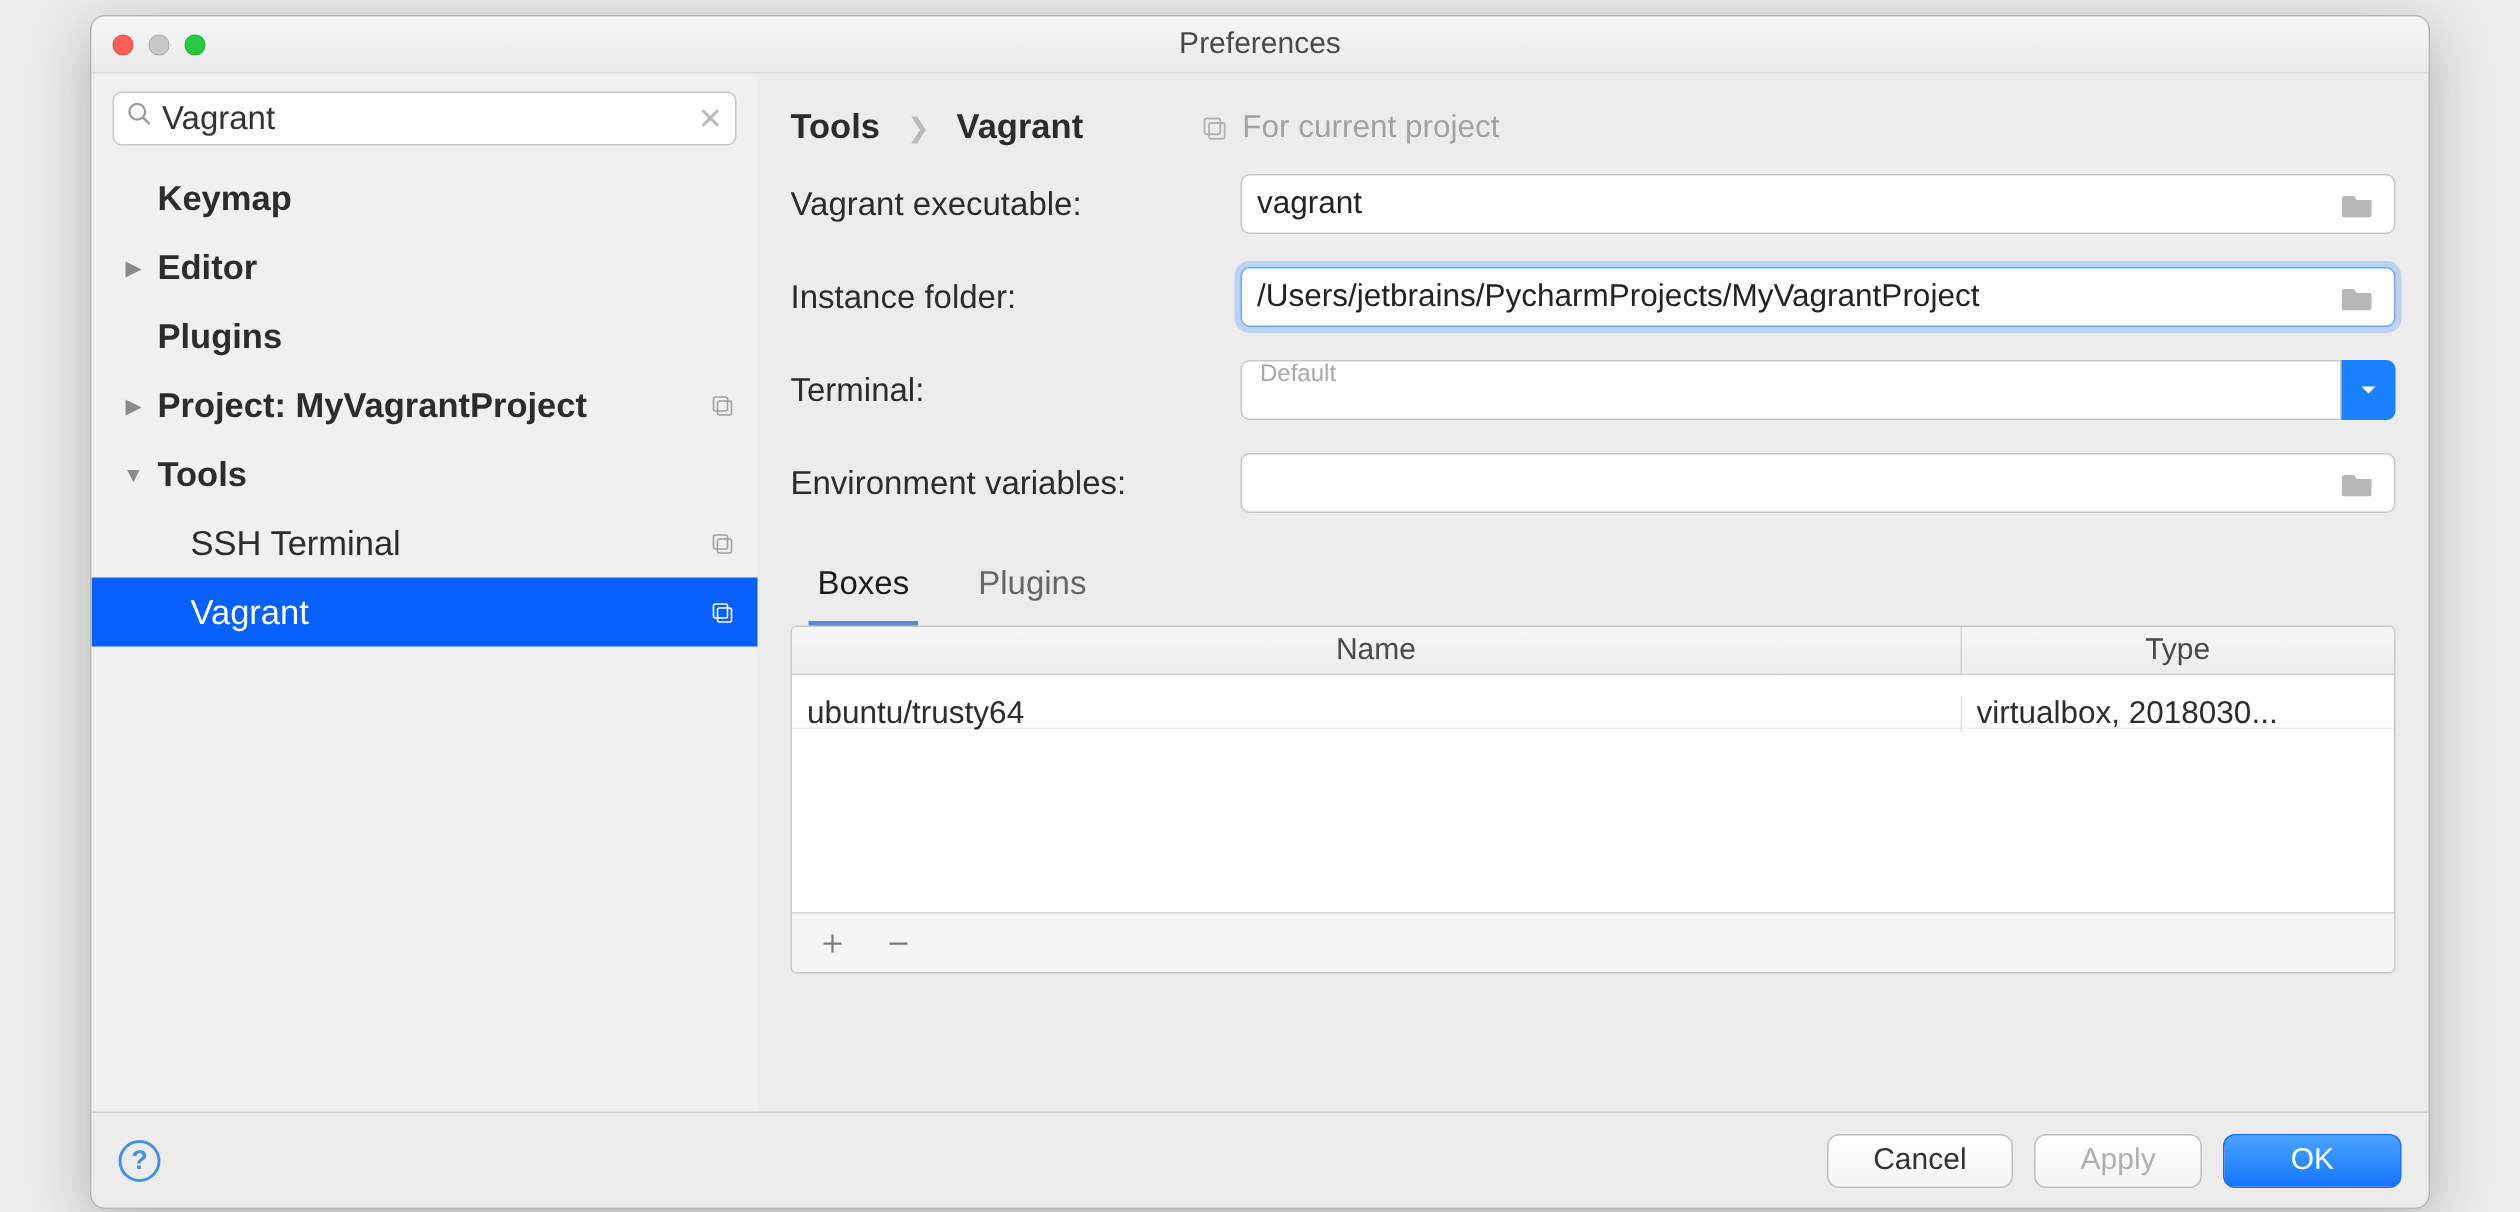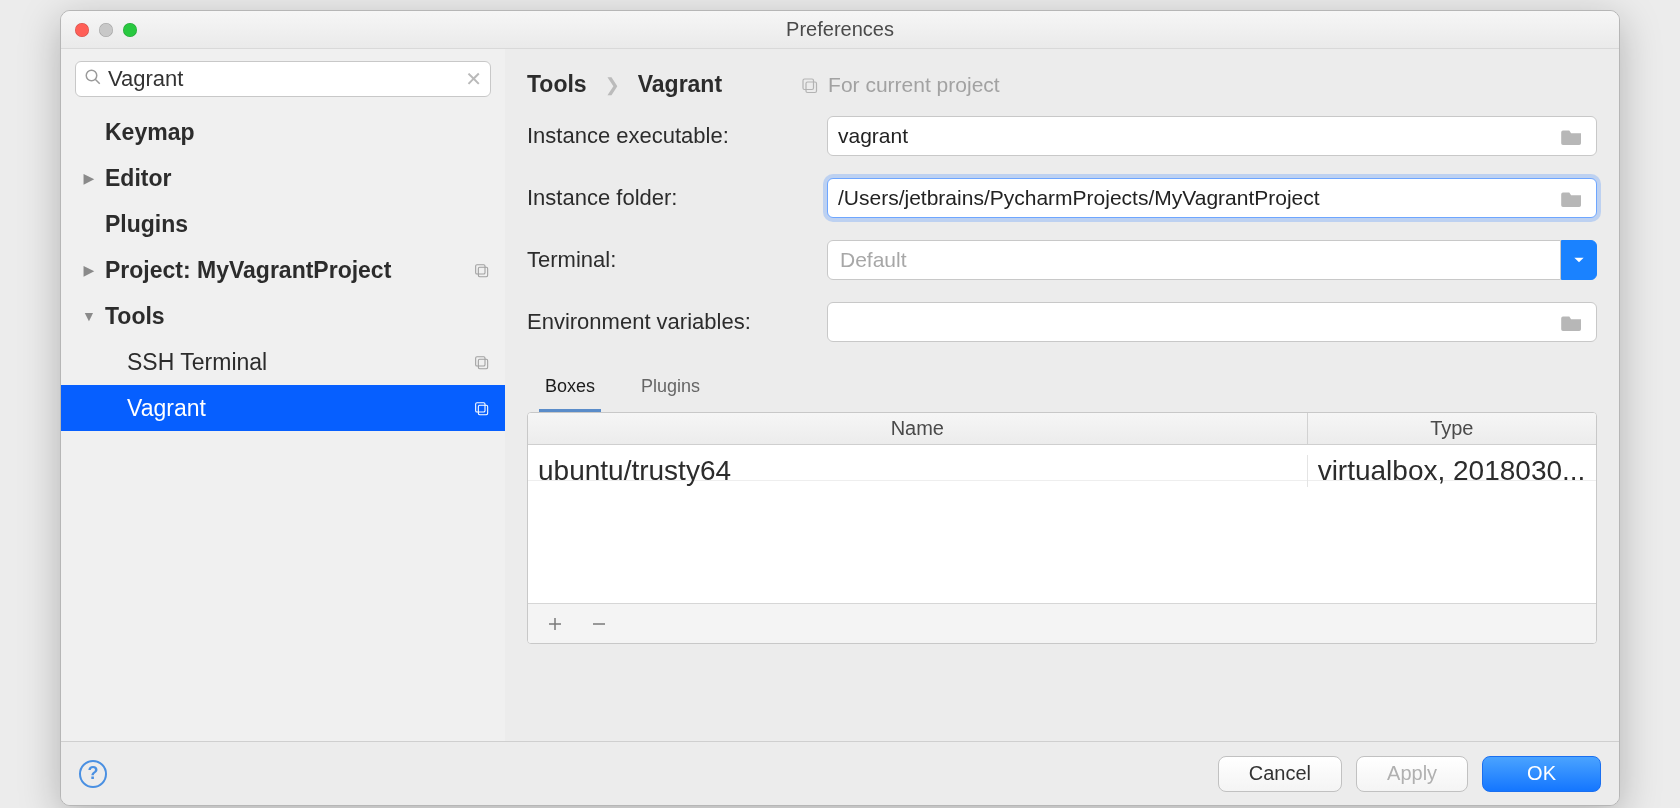--- a/index.html
+++ b/index.html
@@ -109,46 +109,46 @@
     flex:1; border:none; outline:none; font-size:21px; background:transparent; color:#222;
   }
   .text-input.focused {
     border:1px solid #6ea6ff;
     box-shadow: 0 0 0 4px rgba(70,140,255,0.28);
   }
   .text-input .tail-icn { width:28px; display:flex; justify-content:center; }
   .folder-icn svg { width:22px; height:18px; fill:#b7b7b7; }
   .select {
     flex:1; height:40px; background:#fff; border:1px solid #c8c8c8; border-top-left-radius:6px; border-bottom-left-radius:6px;
-    display:flex; align-items:center; padding:0 12px; font-size:21px; color:#a7a7a7;
+    display:flex; padding:0 12px; font-size:16px; color:#a7a7a7;
   }
   .select-btn {
     width:36px; height:40px; background:#1a82ff; border:1px solid #1a82ff;
     border-top-right-radius:6px; border-bottom-right-radius:6px;
     display:flex; align-items:center; justify-content:center;
   }
   .select-btn svg { width:14px; height:14px; fill:#fff; }
   
   .tabs-area { margin-top:28px; display:flex; flex-direction:column; flex:1; min-height:0;}
   .tabs { display:flex; gap:34px; padding-left:12px; }
-  .tab { font-size:18px; color:#666; padding:6px 6px 12px 6px; cursor:pointer; }
+  .tab { font-size:22px; color:#666; padding:6px 6px 12px 6px; cursor:pointer; }
   .tab.active { color:#1b1b1b; border-bottom:4px solid #5a8cc9; margin-bottom:-1px;}
   .table-wrap {
     border:1px solid #c8c8c8; border-radius:4px; background:#fff;
     display:flex; flex-direction:column; overflow:hidden;
     height:232px;
   }
   .thead { display:flex; background:linear-gradient(#f6f6f6,#ececec); border-bottom:1px solid #cfcfcf; height:32px;}
   .th { display:flex; align-items:center; justify-content:center; font-size:20px; color:#4a4a4a; border-right:1px solid #d2d2d2;}
   .th:last-child { border-right:none; }
   .th.name { flex:0 0 73%;text-align:right; }
   .th.type { flex:1; }
   .tbody { flex:1; overflow:auto; }
   .trow { display:flex; height:36px; align-items:center; border-bottom:1px solid #eee;}
-  .td { font-size:28px; padding:0 10px; white-space:nowrap; overflow:hidden; text-overflow:ellipsis;margin-top:16px;}
+  .td { font-size:21px; padding:0 10px; white-space:nowrap; overflow:hidden; text-overflow:ellipsis;margin-top:16px;}
   .td.name { flex:0 0 73%; border-right:1px solid #e4e4e4;}
   .td.type { flex:1; }
   .tfoot {
     height:40px; background:#f4f4f4; border-top:1px solid #d6d6d6;
     display:flex; align-items:center; gap:22px; padding:0 16px;
   }
   .tfoot .btn-ic { width:22px; height:22px; display:flex; align-items:center; justify-content:center; cursor:pointer;}
   .tfoot .btn-ic svg { stroke:#7a7a7a; stroke-width:2; }
   
   .footer {
@@ -261,21 +261,21 @@
           <svg viewBox="0 0 24 24">
               <rect x="4" y="4" width="14" height="14" rx="2"></rect>
               <rect x="8" y="8" width="14" height="14" rx="2"></rect>
             </svg>
           <span>For current project</span>
         </span>
       </div>
 
       <div class="form-rows">
         <div class="form-row">
-          <div class="form-label">Instance executable:</div>
+          <div class="form-label">Vagrant executable:</div>
           <div class="form-ctrl">
             <div class="text-input">
               <input type="text" value="vagrant" style="">
               <span class="tail-icn folder-icn">
                 <svg viewBox="0 0 24 20">
                     <path d="M2 4h7l2 3h11v11a2 2 0 0 1-2 2H2a2 2 0 0 1-2-2V6a2 2 0 0 1 2-2z"></path>
                   </svg>
               </span>
             </div>
           </div>

